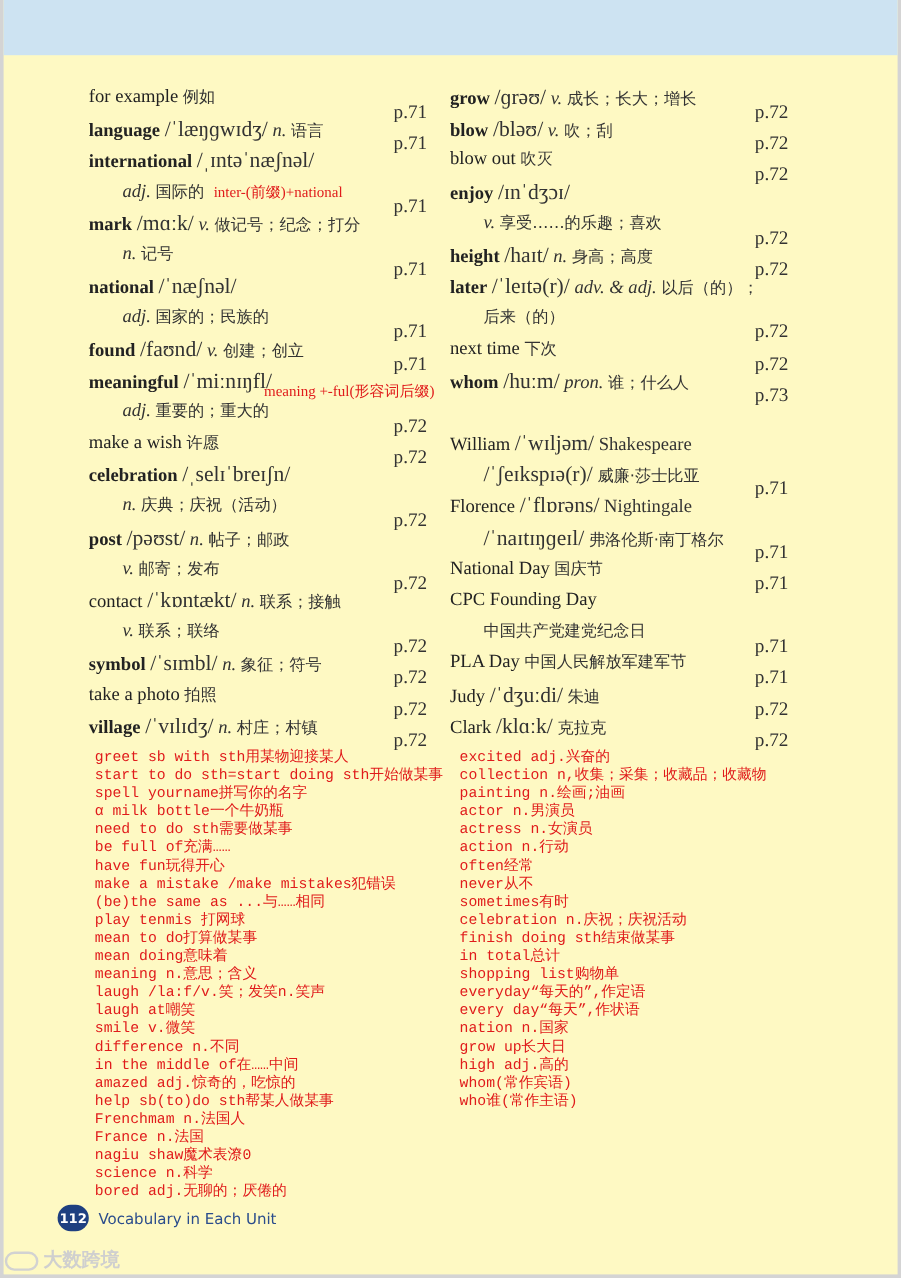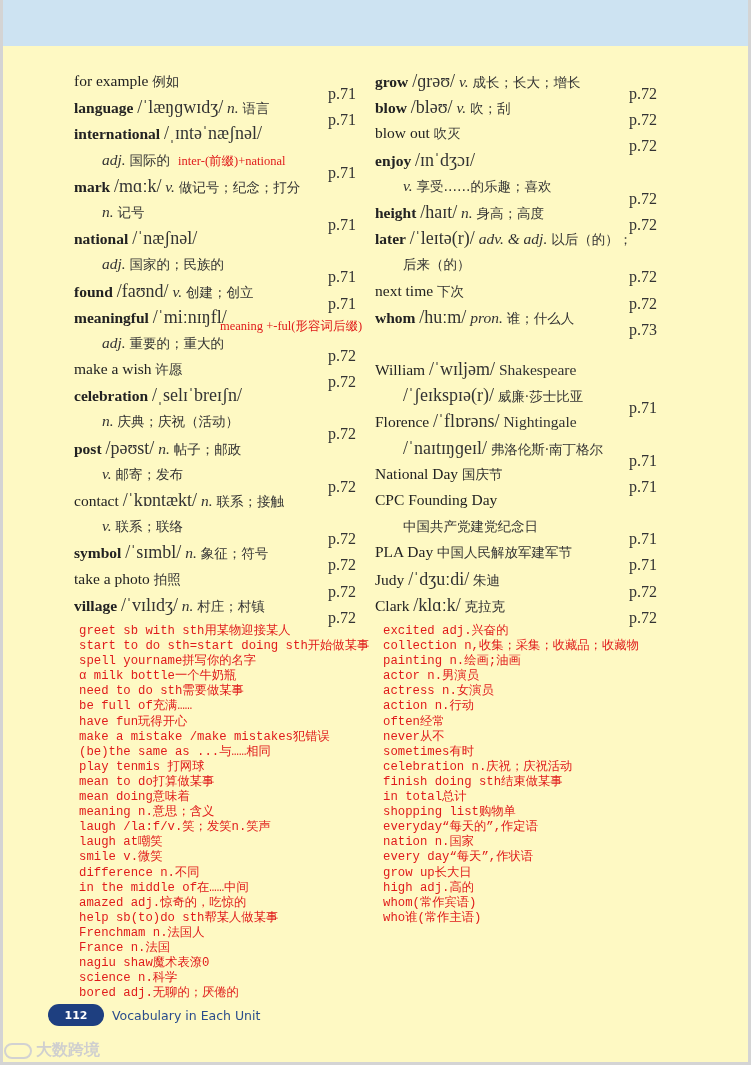--- a/index.html
+++ b/index.html
@@ -47,21 +47,21 @@
     .notes.left { left: 76px; }
     .notes.right { left: 380px; }
     .note {
       color: #e01b1b; font-size: 12.3px; line-height: 15.1px; white-space: nowrap;
       font-family: Liberation Mono, monospace;
     }
     .footer {
       position: absolute; left: 45px; top: 1004px; display: flex; align-items: center;
     }
     .badge {
-      width: 56px; height: 22px; border-radius: 11px; background: #1e3f80;
+      width: 26px; height: 22px; border-radius: 11px; background: #1e3f80;
       color: #fff; font-family: "DejaVu Sans", sans-serif; font-weight: bold;
       font-size: 11px; display: flex; align-items: center; justify-content: center;
     }
     .footer-title {
       margin-left: 8px; color: #2b4d8c; font-family: "DejaVu Sans", sans-serif;
       font-weight: normal; font-size: 12.5px;
     }
     .watermark {
       position: absolute; left: 4px; top: 1040px; color: #cfcfcf;
       font-family: "DejaVu Sans", sans-serif; font-size: 16px; font-weight: bold;
@@ -162,22 +162,22 @@
       <div class="note">actress n.女演员</div>
       <div class="note">action n.行动</div>
       <div class="note">often经常</div>
       <div class="note">never从不</div>
       <div class="note">sometimes有时</div>
       <div class="note">celebration n.庆祝；庆祝活动</div>
       <div class="note">finish doing sth结束做某事</div>
       <div class="note">in total总计</div>
       <div class="note">shopping list购物单</div>
       <div class="note">everyday“每天的”,作定语</div>
+      <div class="note">every day“每天”,作状语</div>
       <div class="note">nation n.国家</div>
-      <div class="note">every day“每天”,作状语</div>
       <div class="note">grow up长大日</div>
       <div class="note">high adj.高的</div>
       <div class="note">whom(常作宾语)</div>
       <div class="note">who谁(常作主语)</div>
     </div>
 
   <div class="footer">
     <div class="badge">112</div>
     <div class="footer-title">Vocabulary in Each Unit</div>
   </div>

